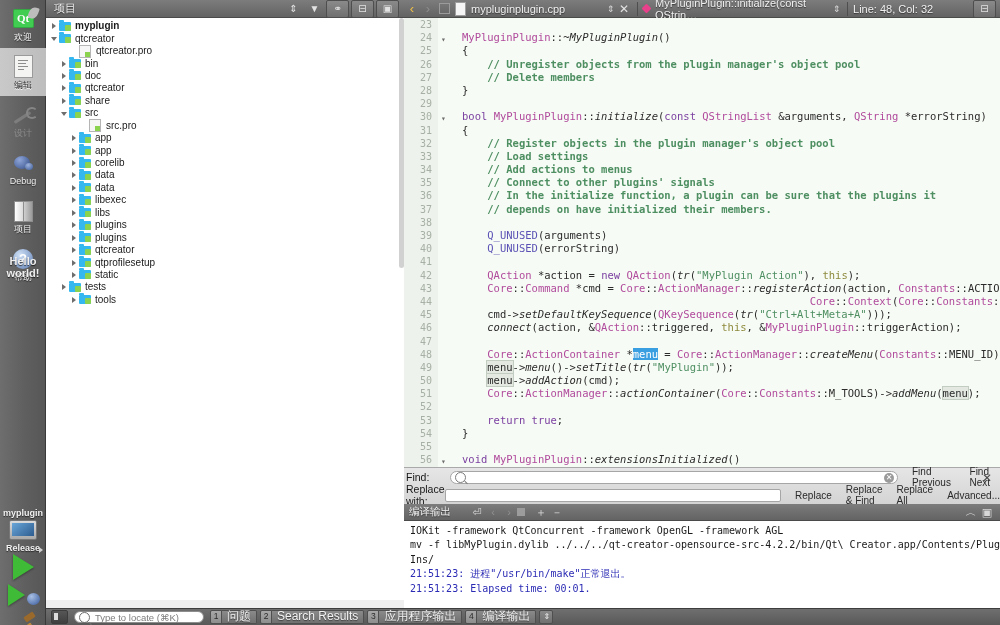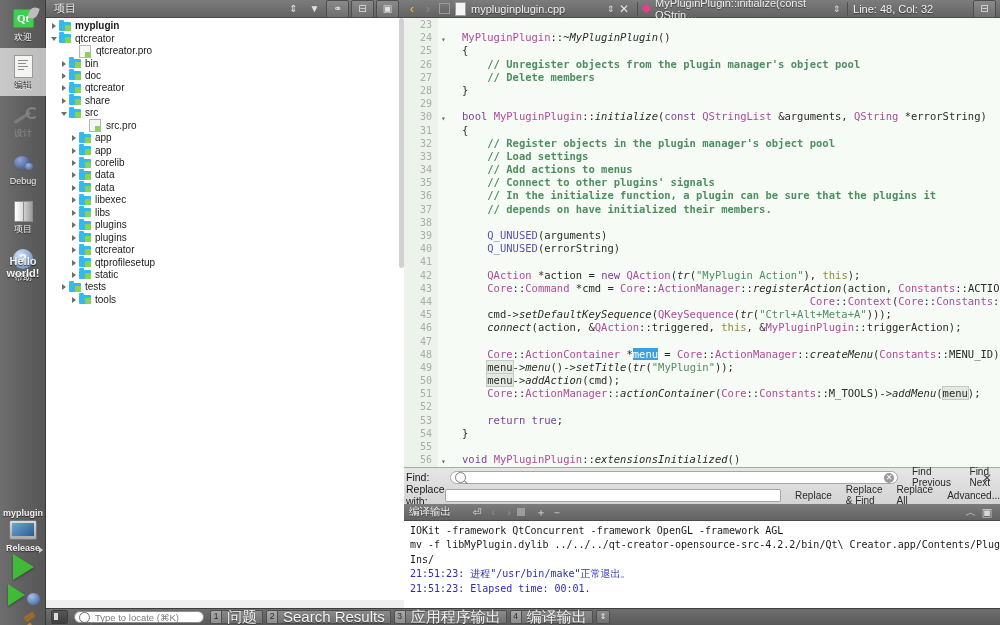--- a/index.html
+++ b/index.html
@@ -193,21 +193,21 @@
   .sb-toggle:after{content:"";position:absolute;left:2px;top:1.5px;width:4px;height:7px;background:#dcdcdc;}
   .locator{width:130px;height:12px;background:#fff;border:1px solid #8d8d8d;border-radius:6px;
            display:flex;align-items:flex-start;padding:0 4px;box-sizing:border-box;margin-right:6px;}
   .locator .mag{border-color:#6f6f6f;}
   .locator .mag:after{background:#6f6f6f;}
   .locator span{font-size:9.5px;color:#7d7d7d;}
   .otab{height:12px;display:flex;align-items:center;margin-right:3px;cursor:pointer;}
   .onum{width:10px;height:12px;background:linear-gradient(#a8a8a8,#8e8e8e);border:1px solid #4f4f4f;
         color:#2a2a2a;font-size:8.5px;text-align:center;line-height:11px;border-radius:2px 0 0 2px;}
   .otxt{height:12px;background:linear-gradient(#8a8a8a,#707070);border:1px solid #4f4f4f;border-left:0;
-        color:#f2f2f2;font-size:15px;line-height:11px;padding:0 5px;border-radius:0 2px 2px 0;
+        color:#f2f2f2;font-size:12px;line-height:11px;padding:0 5px;border-radius:0 2px 2px 0;
         text-shadow:0 1px 1px rgba(0,0,0,.5);}
   .updownbox{width:12px;height:12px;background:linear-gradient(#8a8a8a,#707070);border:1px solid #4f4f4f;
         border-radius:2px;color:#efefef;font-size:8px;text-align:center;line-height:11px;letter-spacing:-1px;cursor:pointer;}
 </style>
 </head>
 <body>
 
 <div id="app">
 
   <div class="modebar">

